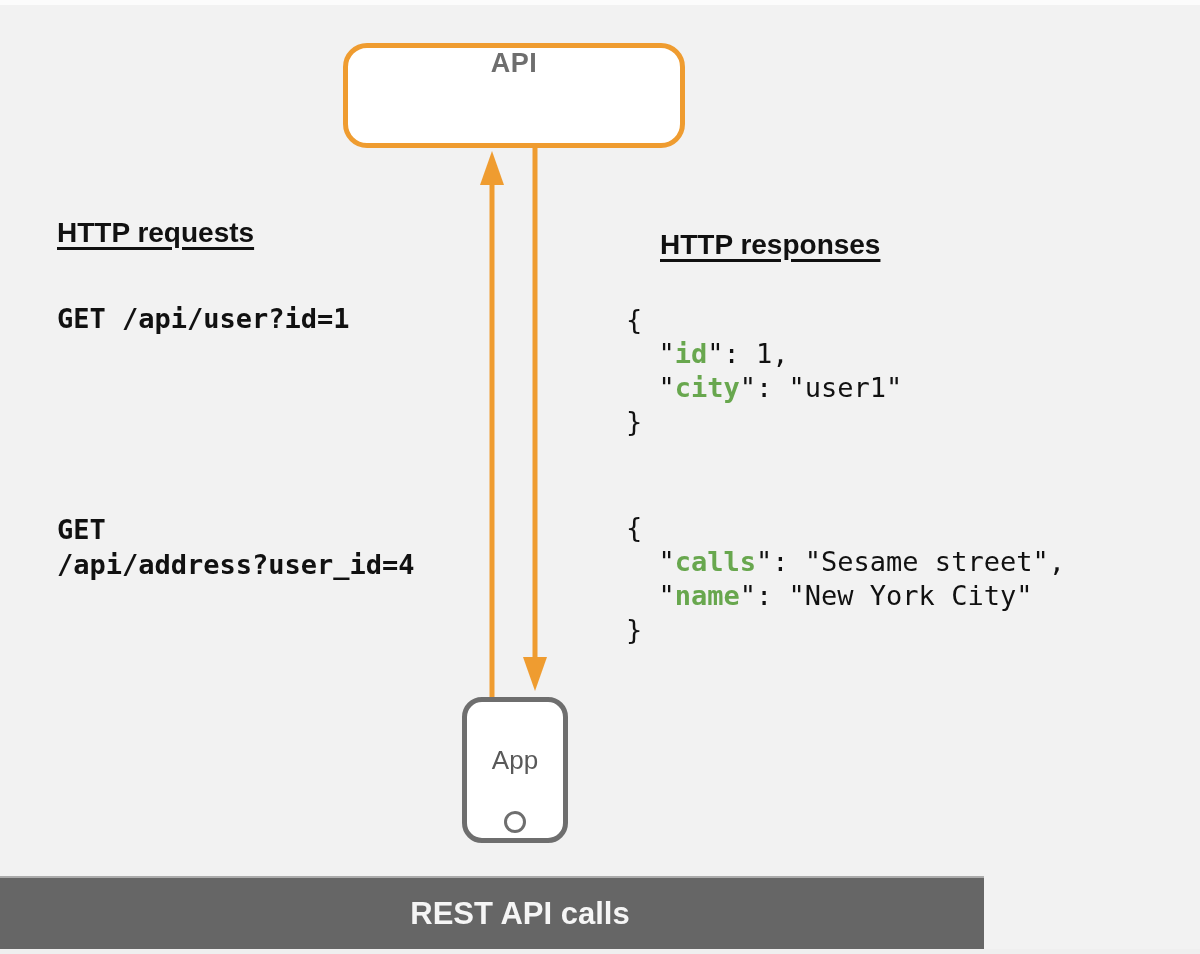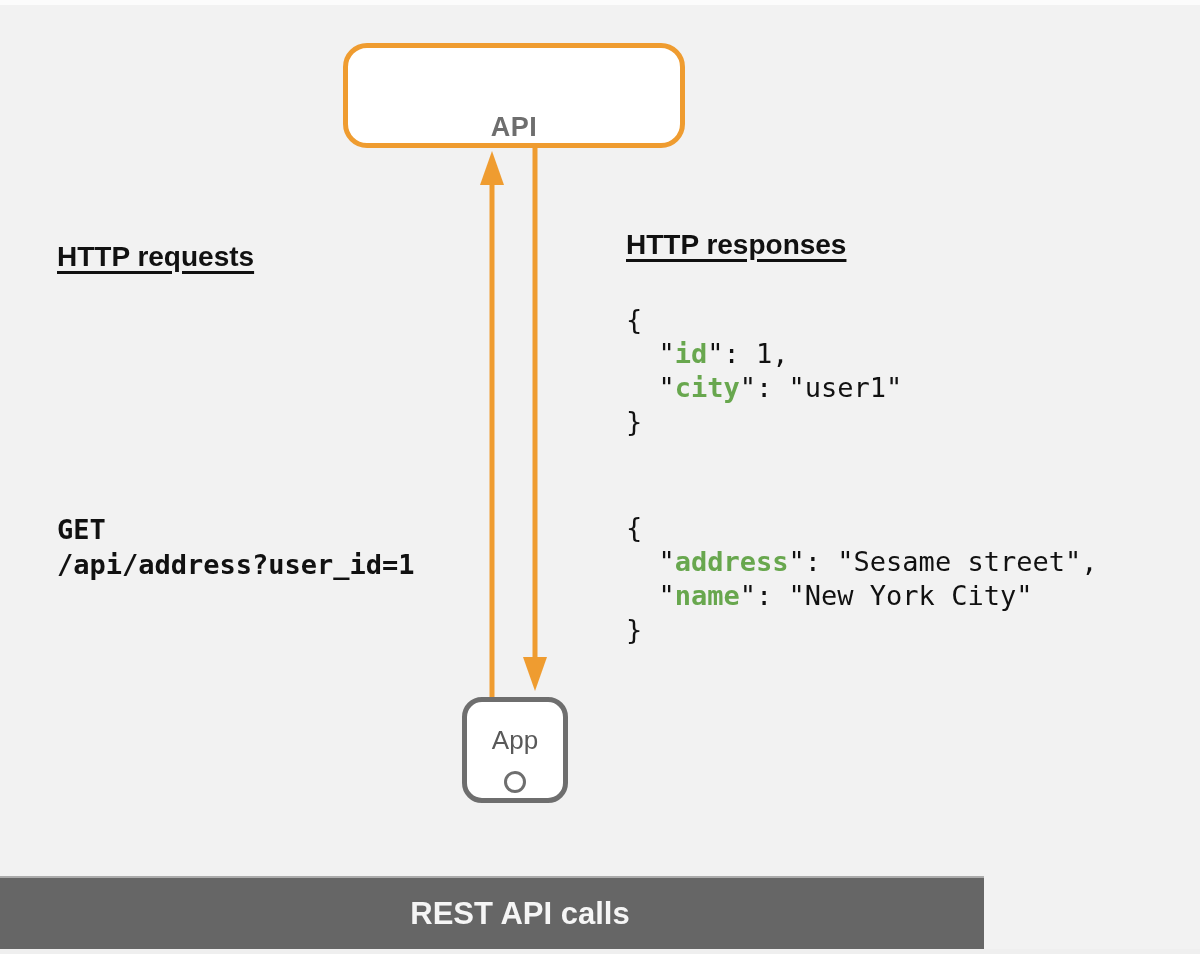--- a/index.html
+++ b/index.html
@@ -23,30 +23,30 @@
   }
 
   
   .api-box {
     position: absolute; left: 343px; top: 43px;
     width: 342px; height: 105px;
     box-sizing: border-box;
     background: #FFFFFF;
     border: 5px solid var(--accent-orange, #EF9C30);
     border-radius: 24px;
-    display: flex; align-items: flex-end; justify-content: center;
+    display: flex; align-items: flex-start; justify-content: center;
   }
   .api-label {
     color: var(--node-gray, #6E6E6E);
     font-size: 27px; font-weight: 700; letter-spacing: 0.5px;
   }
 
   .phone {
     position: absolute; left: 462px; top: 697px;
-    width: 106px; height: 106px;
+    width: 106px; height: 146px;
     box-sizing: border-box;
     background: #FFFFFF;
     border: 5px solid var(--node-gray, #6E6E6E);
     border-radius: 20px;
     display: flex; align-items: center; justify-content: center;
   }
   .app-label {
     color: #595959;
     font-size: 26px; font-weight: 400;
     padding-bottom: 20px;
@@ -68,22 +68,22 @@
   
   .col-heading {
     position: absolute;
     margin: 0;
     color: var(--text-dark, #111111);
     font-size: 28px; font-weight: 700;
     text-decoration: underline;
     text-decoration-thickness: 3px;
     text-underline-offset: 5px;
   }
-  .requests-heading { left: 57px; top: 241px; text-align: center; }
-  .responses-heading { left: 626px; top: 229px; }
+  .requests-heading { left: 57px; top: 217px; text-align: center; }
+  .responses-heading { left: 660px; top: 229px; }
 
   pre.mono {
     position: absolute;
     margin: 0;
     font-family: "DejaVu Sans Mono", "Liberation Mono", monospace;
     font-size: 27px;
     color: var(--text-dark, #111111);
     white-space: pre;
   }
   .request-text { font-weight: 700; line-height: 35px; }
@@ -129,33 +129,34 @@
     <polygon class="arrow-head" points="535,691 523,657 547,657"></polygon>
   </svg>
 
   <div class="phone">
     <span class="app-label">App</span>
     <span class="home-btn"></span>
   </div>
 
   <h2 class="col-heading requests-heading">HTTP requests</h2>
 
+  <pre class="mono request-text request-1">GET /api/user?id=1</pre>
 
   <pre class="mono request-text request-2">GET
-/api/address?user_id=1</pre>
+/api/address?user_id=4</pre>
 
   <h2 class="col-heading responses-heading">HTTP responses</h2>
 
   <pre class="mono code-block response-1"><span>{</span>
 <span>  "</span><span class="json-key">id</span><span>": 1,</span>
 <span>  "</span><span class="json-key">city</span><span>": "user1"</span>
 <span>}</span></pre>
 
   <pre class="mono code-block response-2"><span>{</span>
-<span>  "</span><span class="json-key">address</span><span>": "Sesame street",</span>
+<span>  "</span><span class="json-key">calls</span><span>": "Sesame street",</span>
 <span>  "</span><span class="json-key">name</span><span>": "New York City"</span>
 <span>}</span></pre>
 
   <div class="footer-bar">
     <span class="footer-title">REST API calls</span>
   </div>
 
   <div class="bottom-strip"></div>
 
 </div>

